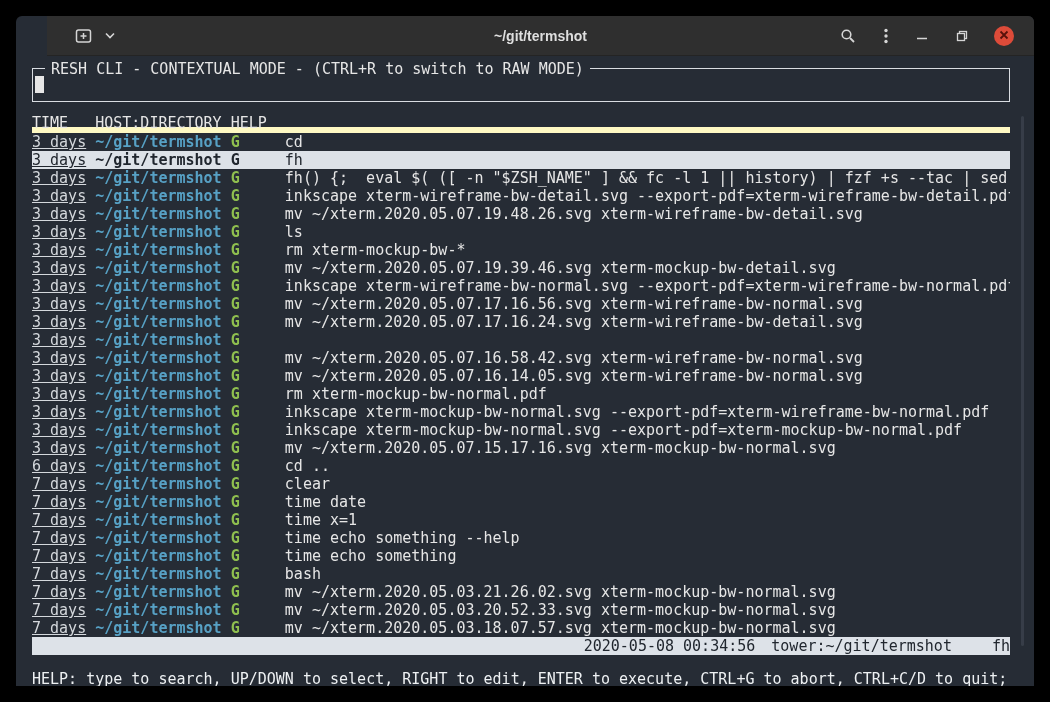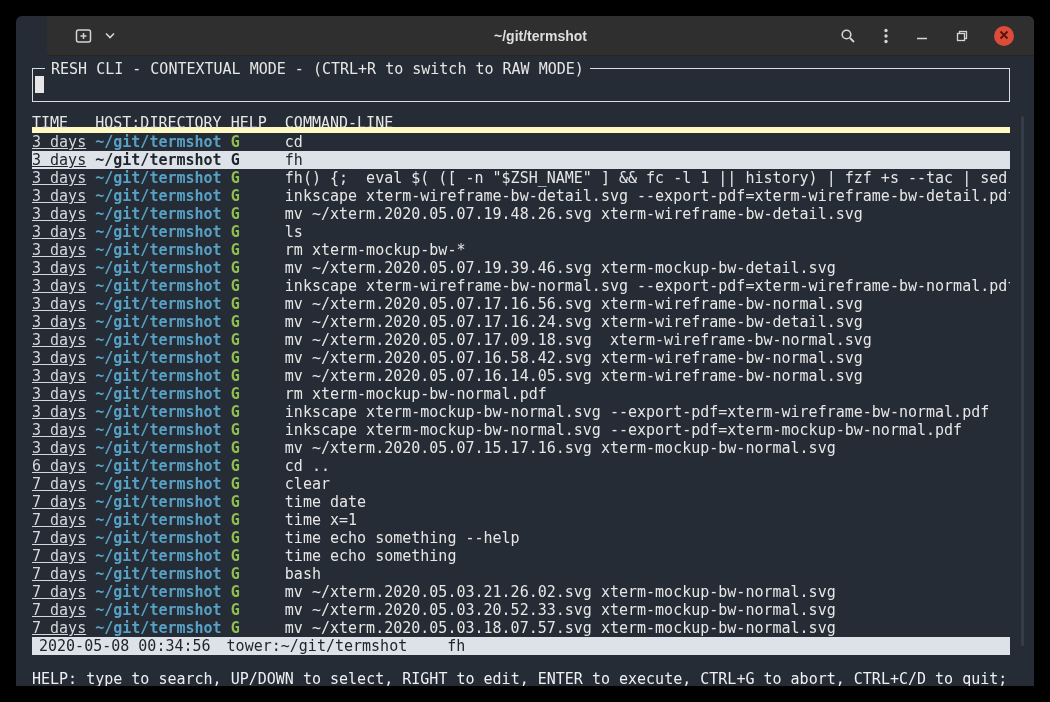--- a/index.html
+++ b/index.html
@@ -57,21 +57,21 @@
   .hist-row .c-host { color:var(--path,#57a1c5); font-weight:bold; }
   .hist-row .c-flag { color:var(--flag,#8fbf4f); font-weight:bold; }
   .hist-row.selected { background:var(--selection_bg,#dde2e8); }
   .hist-row.selected .c-time,
   .hist-row.selected .c-host,
   .hist-row.selected .c-flag,
   .hist-row.selected .c-cmd { color:var(--selection_fg,#20262e); }
 
   .statusbar {
     display:flex; height:18px; background:var(--selection_bg,#dde2e8);
-    color:var(--selection_fg,#20262e); white-space:pre; padding-left:7px; overflow:hidden;
+    color:var(--selection_fg,#20262e); white-space:pre; padding-left:7px; overflow:hidden;justify-content:flex-end;
   }
   .sb-date { margin-right:16px; }
   .sb-loc  { margin-right:40px; }
 
   .helpline { height:18px; margin-top:15px; white-space:pre; overflow:hidden; color:#eef1f3; }
 
   .scrollbar {
     position:absolute; right:10px; top:100px; width:3px; height:530px;
     background:#454c58; border-radius:2px; opacity:0.55;
   }
@@ -149,21 +149,20 @@
 
     <div class="search-box">
       <span class="search-box-title">RESH CLI - CONTEXTUAL MODE - (CTRL+R to switch to RAW MODE)</span>
       <span class="cursor"></span>
     </div>
 
     <div class="hist-header">
       <span class="c-time">TIME</span>
       <span class="c-host">HOST:DIRECTORY</span>
       <span class="c-flag">HELP</span>
-      <span class="c-cmd">COMMAND-LINE</span>
     </div>
 
     <div>
         <div class="hist-row">
     <span class="c-time">3 days</span>
     <span class="c-host">~/git/termshot</span>
     <span class="c-flag">G</span>
     <span class="c-cmd">cd</span>
   </div>
         <div class="hist-row selected">
@@ -223,21 +222,20 @@
         <div class="hist-row">
     <span class="c-time">3 days</span>
     <span class="c-host">~/git/termshot</span>
     <span class="c-flag">G</span>
     <span class="c-cmd">mv ~/xterm.2020.05.07.17.16.24.svg xterm-wireframe-bw-detail.svg</span>
   </div>
         <div class="hist-row">
     <span class="c-time">3 days</span>
     <span class="c-host">~/git/termshot</span>
     <span class="c-flag">G</span>
-    <span class="c-cmd">mv ~/xterm.2020.05.07.17.09.18.svg  xterm-wireframe-bw-normal.svg</span>
   </div>
         <div class="hist-row">
     <span class="c-time">3 days</span>
     <span class="c-host">~/git/termshot</span>
     <span class="c-flag">G</span>
     <span class="c-cmd">mv ~/xterm.2020.05.07.16.58.42.svg xterm-wireframe-bw-normal.svg</span>
   </div>
         <div class="hist-row">
     <span class="c-time">3 days</span>
     <span class="c-host">~/git/termshot</span>

